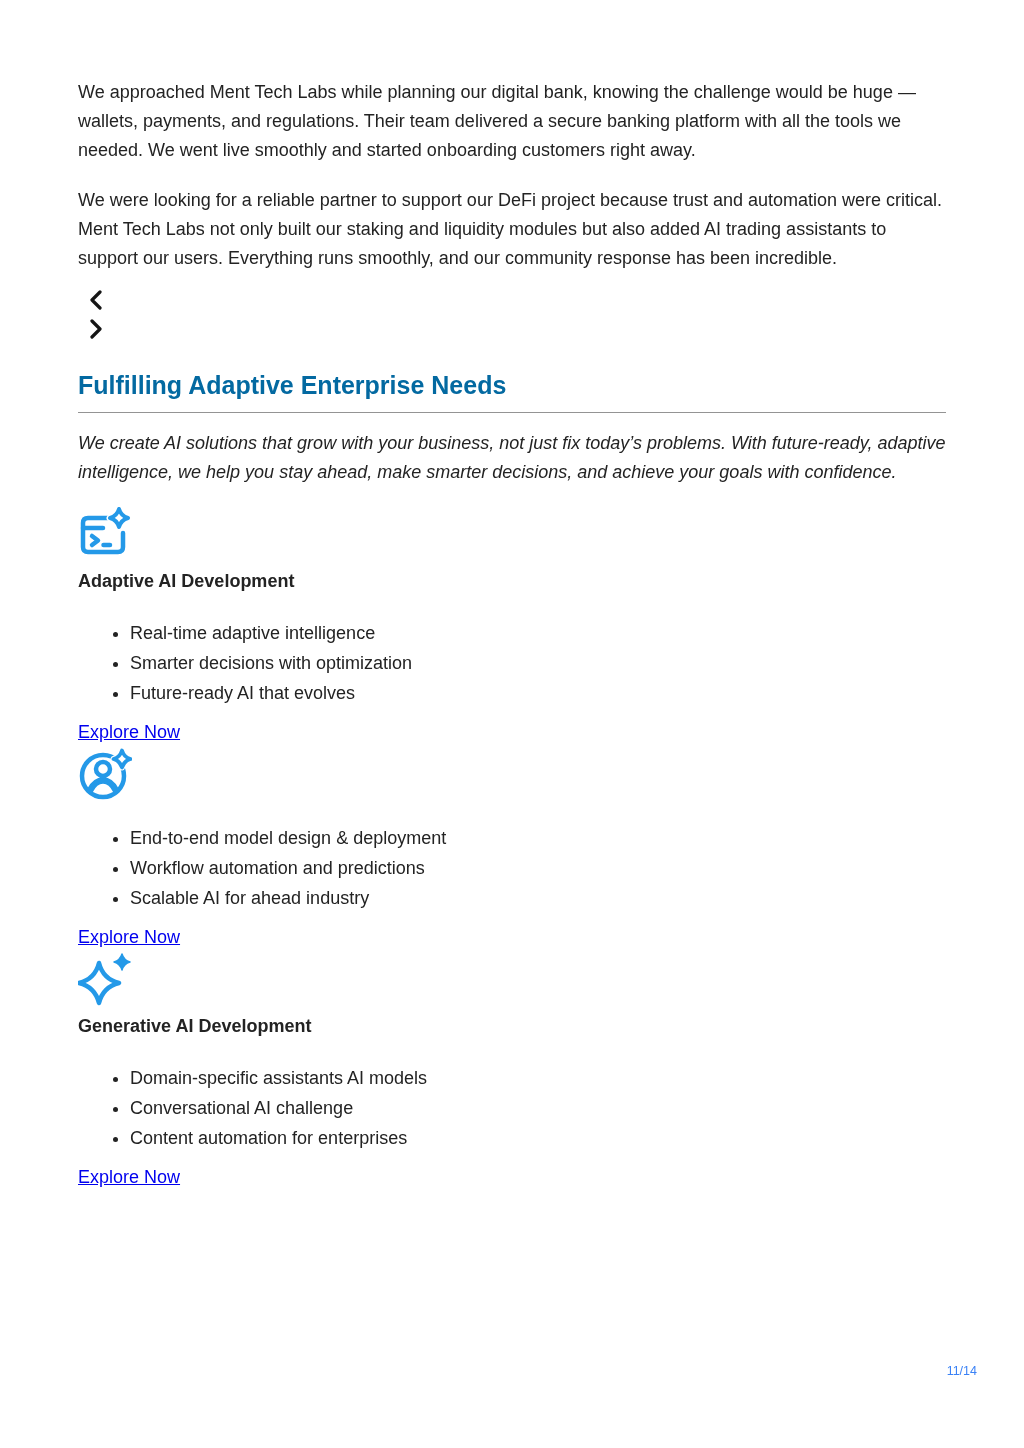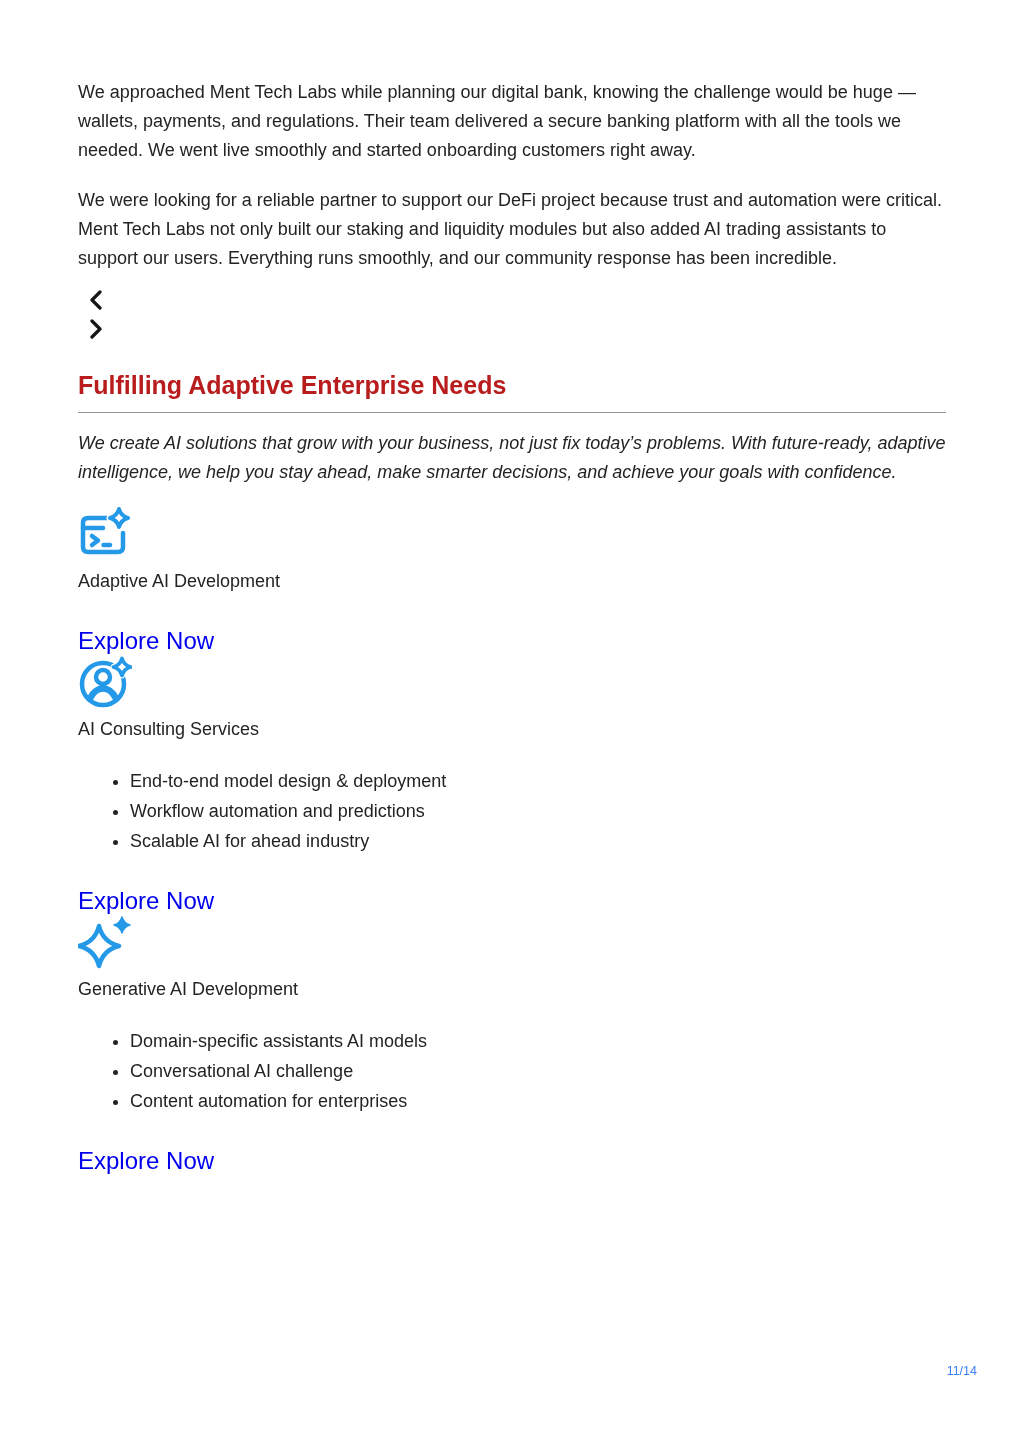--- a/index.html
+++ b/index.html
@@ -30,55 +30,57 @@
     padding: 0;
     margin: 0 0 9px 0;
     cursor: pointer;
     line-height: 0;
   }
   .section-title {
     margin: 32px 0 0 0;
     font-size: 25px;
     line-height: 29px;
     font-weight: bold;
-    color: #b91c1c;
+    color: #0369a1;
   }
   .section-divider {
     border: none;
     border-top: 1px solid #949494;
     margin: 12px 0 0 0;
   }
   .section-intro {
     margin: 16px 0 20px 0;
     font-size: 18px;
     line-height: 29px;
     color: #232323;
     font-style: italic;
   }
   .service-icon { width: 54px; height: 54px; line-height: 0; }
   .service-title {
     margin-top: 6px;
     font-size: 18px;
     line-height: 29px;
     color: #232323;
+    font-weight: bold;
   }
   .service-bullets {
     margin: 22px 0 0 0;
     padding-left: 52px;
     font-size: 18px;
     line-height: 30px;
     color: #232323;
     list-style: disc;
   }
   .explore-link {
     display: inline-block;
-    margin-top: 30px;
-    font-size: 24px;
+    margin-top: 10px;
+    font-size: 18px;
     line-height: 29px;
     color: #0000EE;
+    text-decoration: underline;
     cursor: pointer;
   }
   .page-indicator {
     position: absolute;
     top: 1364px;
     right: 47px;
     font-size: 12.5px;
     color: #3b82f6;
   }
 </style>
@@ -117,34 +119,38 @@
         <svg width="54" height="54" viewBox="0 0 54 54">
           <path d="M34 11 H10 Q5 11 5 16 V40 Q5 45 10 45 H40 Q45 45 45 40 V26" fill="none" stroke="#2499E8" stroke-width="4.5" stroke-linecap="round"></path>
           <path d="M5 21 H25" fill="none" stroke="#2499E8" stroke-width="4.5" stroke-linecap="round"></path>
           <path d="M14 29 L20 33.5 L14 38" fill="none" stroke="#2499E8" stroke-width="4.5" stroke-linecap="round" stroke-linejoin="round"></path>
           <path d="M25.5 38 H32" fill="none" stroke="#2499E8" stroke-width="4.5" stroke-linecap="round"></path>
           <path d="M41 2 Q43 9 50 11 Q43 13 41 20 Q39 13 32 11 Q39 9 41 2 Z" fill="#ffffff" stroke="#ffffff" stroke-width="7" stroke-linejoin="round"></path>
           <path d="M41 2 Q43 9 50 11 Q43 13 41 20 Q39 13 32 11 Q39 9 41 2 Z" fill="#ffffff" stroke="#2499E8" stroke-width="4" stroke-linejoin="round"></path>
         </svg>
       </div>
       <div class="service-title">Adaptive AI Development</div>
+      <ul class="service-bullets">
+        <li>Real-time adaptive intelligence</li>
+        <li>Smarter decisions with optimization</li>
+        <li>Future-ready AI that evolves</li>
+      </ul>
       <div><a class="explore-link">Explore Now</a></div>
     </div>
 
     <div>
       <div class="service-icon">
         <svg width="54" height="54" viewBox="0 0 54 54">
           <circle cx="25" cy="29" r="21" fill="none" stroke="#2499E8" stroke-width="4.5"></circle>
           <path d="M12 43.5 Q17 33.5 25 33.5 Q33 33.5 38 43.5" fill="none" stroke="#2499E8" stroke-width="6.5" stroke-linecap="round"></path>
           <circle cx="25" cy="22" r="7" fill="#ffffff" stroke="#2499E8" stroke-width="4.5"></circle>
           <path d="M44 3.5 Q45.9 10.1 52.5 12 Q45.9 13.9 44 20.5 Q42.1 13.9 35.5 12 Q42.1 10.1 44 3.5 Z" fill="#ffffff" stroke="#ffffff" stroke-width="6" stroke-linejoin="round"></path>
           <path d="M44 3.5 Q45.9 10.1 52.5 12 Q45.9 13.9 44 20.5 Q42.1 13.9 35.5 12 Q42.1 10.1 44 3.5 Z" fill="#ffffff" stroke="#2499E8" stroke-width="3.8" stroke-linejoin="round"></path>
         </svg>
       </div>
-      <div class="service-title">AI Consulting Services</div>
       <ul class="service-bullets">
         <li>End-to-end model design &amp; deployment</li>
         <li>Workflow automation and predictions</li>
         <li>Scalable AI for ahead industry</li>
       </ul>
       <div><a class="explore-link">Explore Now</a></div>
     </div>
 
     <div>
       <div class="service-icon">

